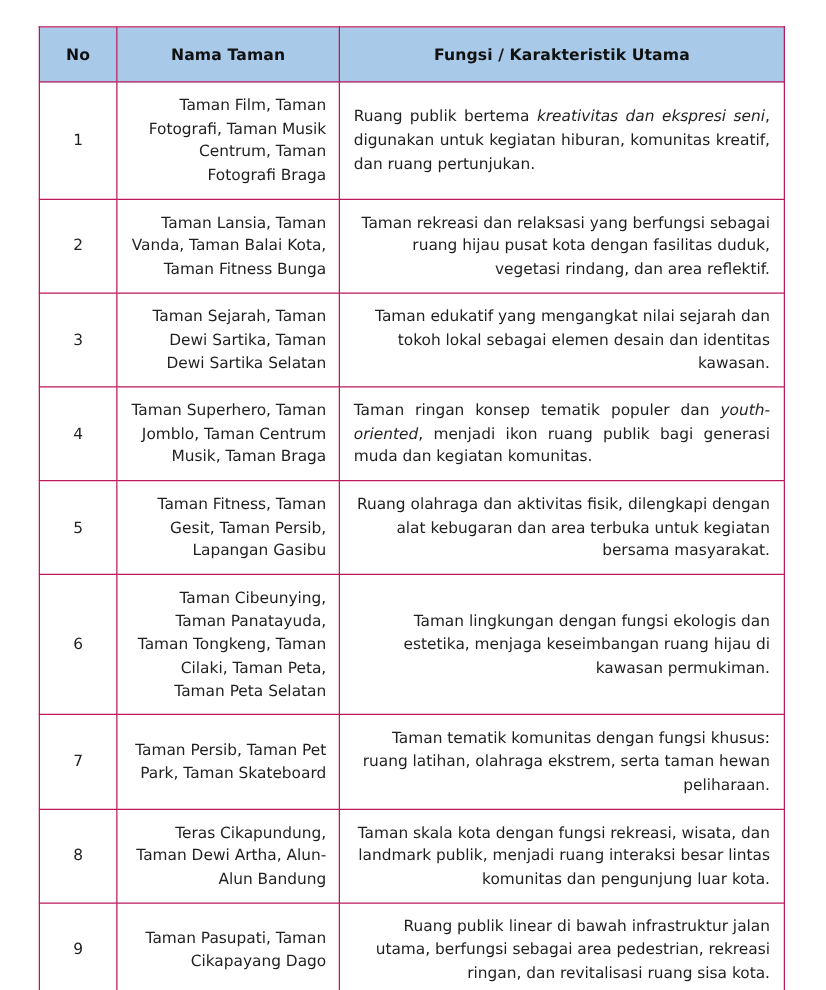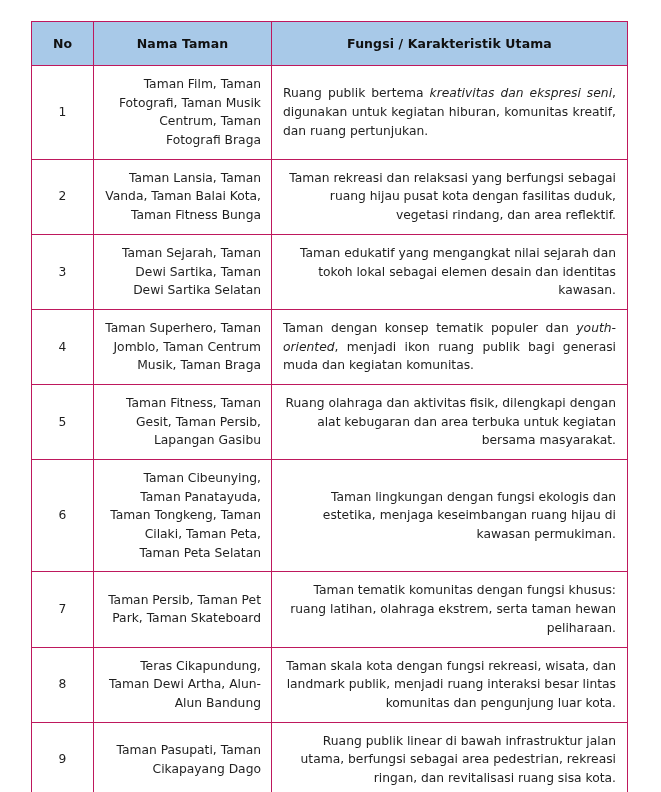--- a/index.html
+++ b/index.html
@@ -111,21 +111,21 @@
             <td class="cell-func"><span>Taman rekreasi dan relaksasi yang berfungsi sebagai ruang hijau pusat kota dengan fasilitas duduk, vegetasi rindang, dan area reflektif.</span></td>
           </tr>
           <tr>
             <td class="cell-no">3</td>
             <td class="cell-name">Taman Sejarah, Taman Dewi Sartika, Taman Dewi Sartika Selatan</td>
             <td class="cell-func"><span>Taman edukatif yang mengangkat nilai sejarah dan tokoh lokal sebagai elemen desain dan identitas kawasan.</span></td>
           </tr>
           <tr>
             <td class="cell-no">4</td>
             <td class="cell-name">Taman Superhero, Taman Jomblo, Taman Centrum Musik, Taman Braga</td>
-            <td class="cell-func justify"><span>Taman dengan konsep tematik populer dan </span><span class="ital">youth-oriented</span><span>, menjadi ikon ruang publik bagi generasi muda dan kegiatan komunitas.</span></td>
+            <td class="cell-func justify"><span>Taman ringan konsep tematik populer dan </span><span class="ital">youth-oriented</span><span>, menjadi ikon ruang publik bagi generasi muda dan kegiatan komunitas.</span></td>
           </tr>
           <tr>
             <td class="cell-no">5</td>
             <td class="cell-name">Taman Fitness, Taman Gesit, Taman Persib, Lapangan Gasibu</td>
             <td class="cell-func"><span>Ruang olahraga dan aktivitas fisik, dilengkapi dengan alat kebugaran dan area terbuka untuk kegiatan bersama masyarakat.</span></td>
           </tr>
           <tr>
             <td class="cell-no">6</td>
             <td class="cell-name">Taman Cibeunying, Taman Panatayuda, Taman Tongkeng, Taman Cilaki, Taman Peta, Taman Peta Selatan</td>
             <td class="cell-func"><span>Taman lingkungan dengan fungsi ekologis dan estetika, menjaga keseimbangan ruang hijau di kawasan permukiman.</span></td>

